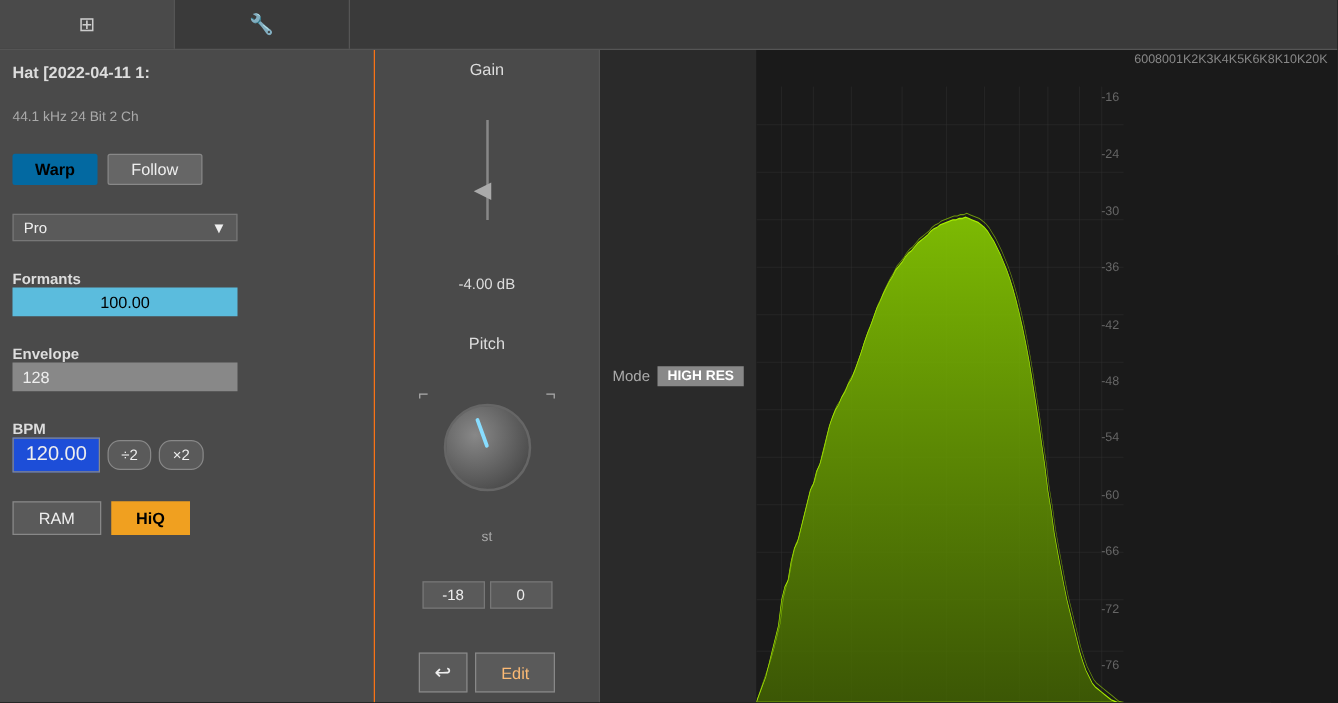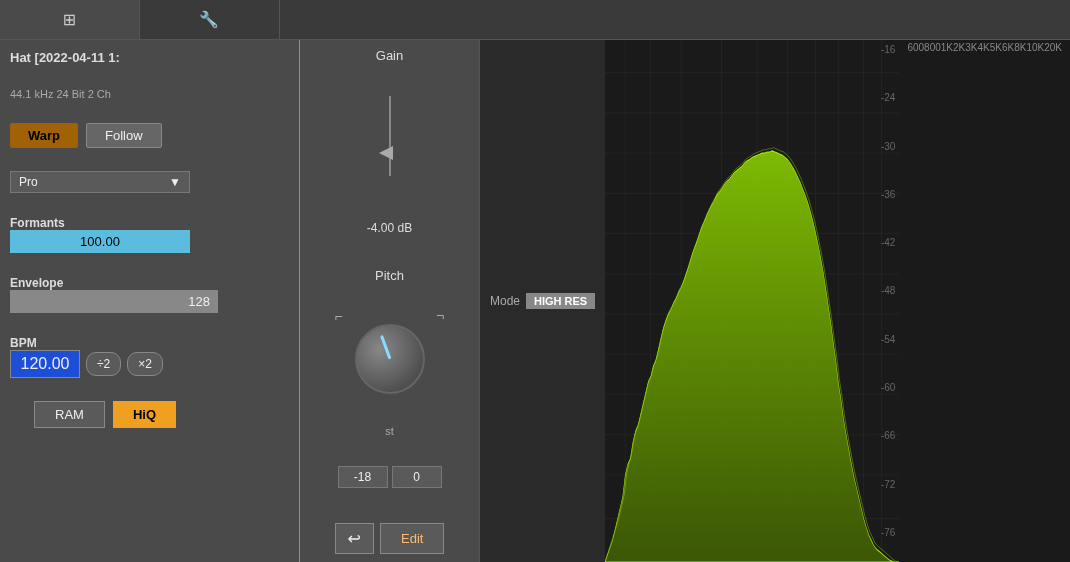--- a/index.html
+++ b/index.html
@@ -113,21 +113,21 @@
       font-size: 11px;
       color: #aaa;
     }
 
     
     .warp-follow-row {
       display: flex;
       gap: 8px;
     }
     .warp-btn {
-      background: #a16207;
+      background: #0369a1;
       color: #000;
       border: none;
       padding: 4px 18px;
       font-size: 13px;
       font-weight: bold;
       cursor: pointer;
       border-radius: 2px;
       text-align: right;
     }
     .follow-btn {
@@ -178,22 +178,22 @@
       cursor: pointer;
     }
 
     
     .gray-input {
       background: #888;
       color: #eee;
       border: none;
       padding: 4px 8px;
       font-size: 13px;
-      text-align: right;
-      width: 208px;
+      text-align: left;
+      width: 180px;
     }
 
     
     .bpm-row {
       display: flex;
       align-items: center;
       gap: 6px;
     }
     .bpm-input {
       background: #1d4ed8;
@@ -219,21 +219,20 @@
       display: flex;
       gap: 8px;
     }
     .ram-btn {
       background: #5a5a5a;
       color: #eee;
       border: 1px solid #888;
       padding: 5px 20px;
       font-size: 13px;
       cursor: pointer;
-      margin-left: 24px;
     }
     .hiq-btn {
       background: #f0a020;
       color: #000;
       border: none;
       padding: 5px 20px;
       font-size: 13px;
       font-weight: bold;
       cursor: pointer;
     }
@@ -371,20 +370,21 @@
       padding: 5px 20px;
       font-size: 13px;
       cursor: pointer;
     }
 
     
     .spectrum-canvas {
       flex: 1;
       position: relative;
       overflow: hidden;
+      margin-top: 29px;
     }
 
     svg.spectrum {
       width: 100%;
       height: 100%;
     }
 
     .spectrum-x-labels {
       display: flex;
       justify-content: space-between;

